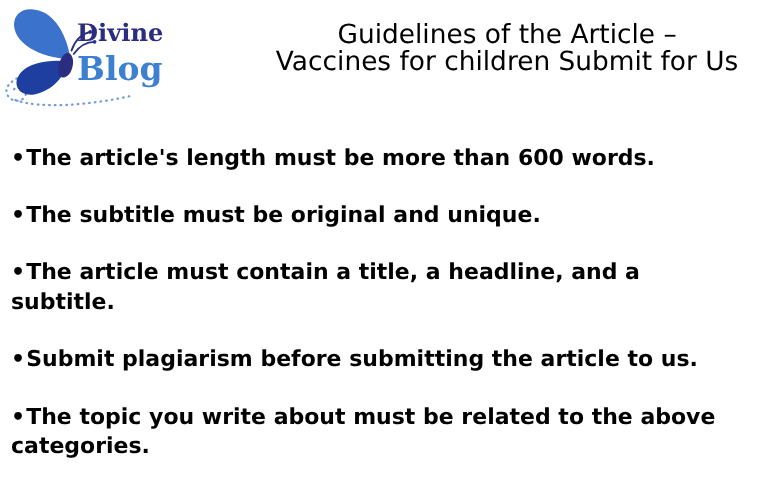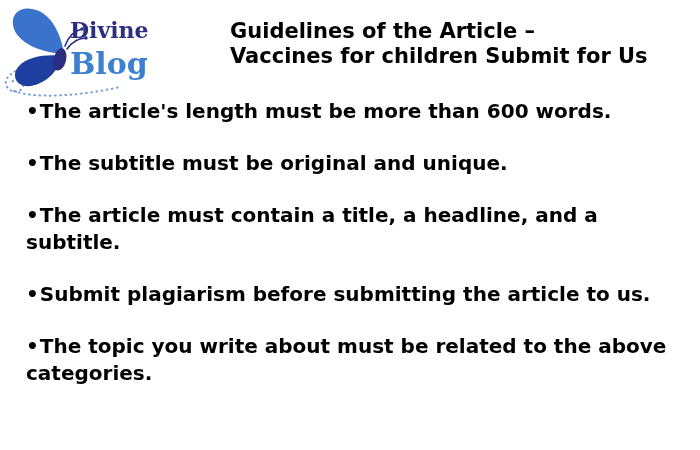--- a/index.html
+++ b/index.html
@@ -29,28 +29,29 @@
     line-height: 1.05;
     color: var(--navy, #2b2d80);
     white-space: nowrap;
   }
   .logo-word.w1 { left: 70px; top: 19px; font-size: 22px; }
   .logo-word.w2 { left: 86px; top: 37px; font-size: 22px; }
   .logo-word.w3 { left: 70px; top: 48px; font-size: 30px; color: var(--blog_blue, #3e80d0); }
 
   .page-title {
     position: absolute; left: 230px; top: 19px; width: 462px;
-    font-size: 21px; font-weight: 700;
+    text-align: center;
+    font-size: 24px; font-weight: 400;
     line-height: 25px;
     color: var(--text, #000000);
   }
 
   
   .guidelines {
-    position: absolute; left: 10px; top: 98px; width: 662px; margin-left: 16px;
+    position: absolute; left: 10px; top: 130px; width: 662px;
   }
   .guideline {
     font-size: 20px; font-weight: 700;
     line-height: 27px;
     margin-bottom: 25px;
     color: var(--text, #000000);
   }
   .bullet { margin-right: 1px; }
 </style>
 </head>

